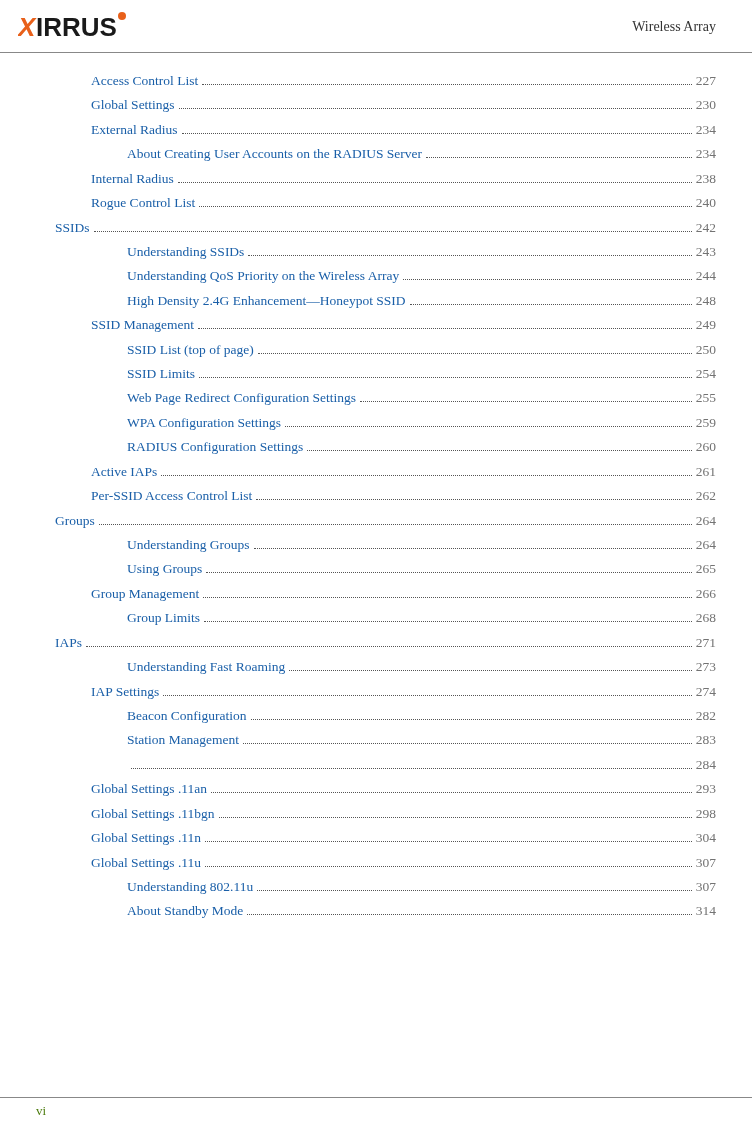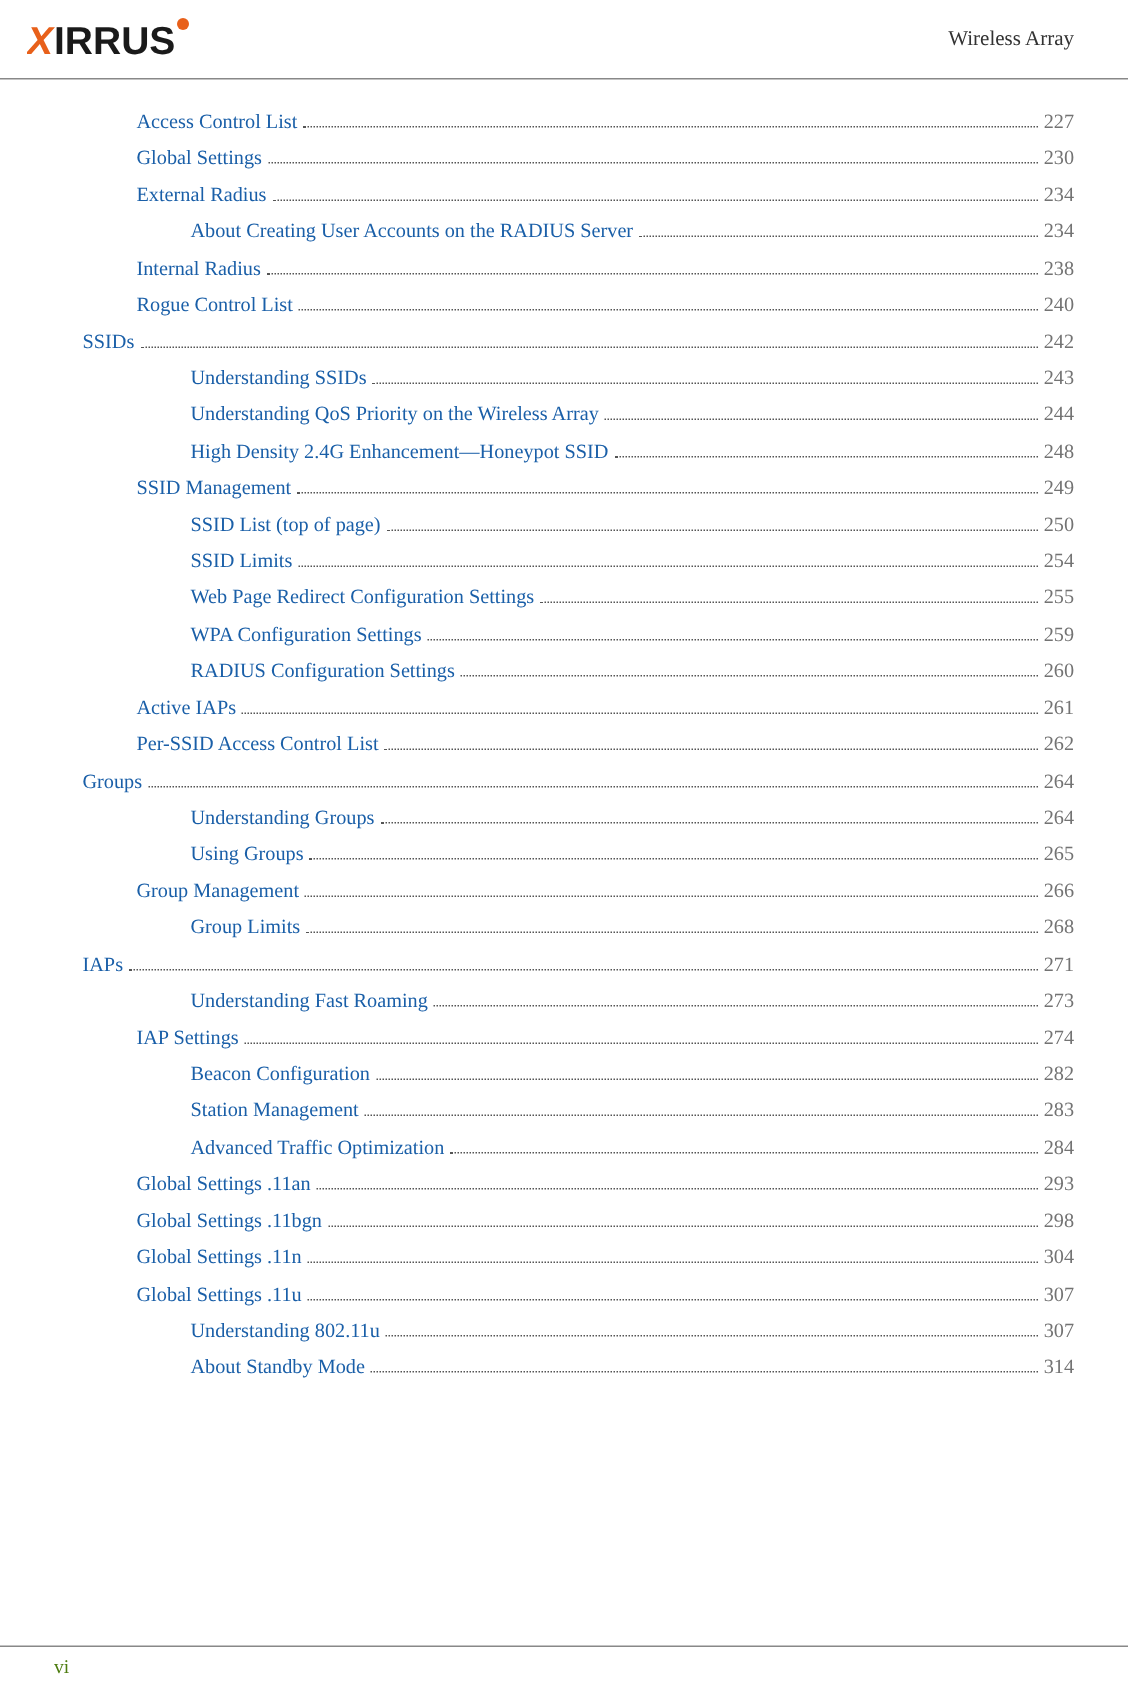--- a/index.html
+++ b/index.html
@@ -238,21 +238,20 @@
       <span class="toc-label">Beacon Configuration</span>
       <span class="toc-dots"></span>
       <span class="toc-page">282</span>
     </div>
     <div class="toc-entry indent-3">
       <span class="toc-label">Station Management</span>
       <span class="toc-dots"></span>
       <span class="toc-page">283</span>
     </div>
     <div class="toc-entry indent-3">
-      <span class="toc-label">Advanced Traffic Optimization</span>
       <span class="toc-dots"></span>
       <span class="toc-page">284</span>
     </div>
     <div class="toc-entry indent-2">
       <span class="toc-label">Global Settings .11an</span>
       <span class="toc-dots"></span>
       <span class="toc-page">293</span>
     </div>
     <div class="toc-entry indent-2">
       <span class="toc-label">Global Settings .11bgn</span>

